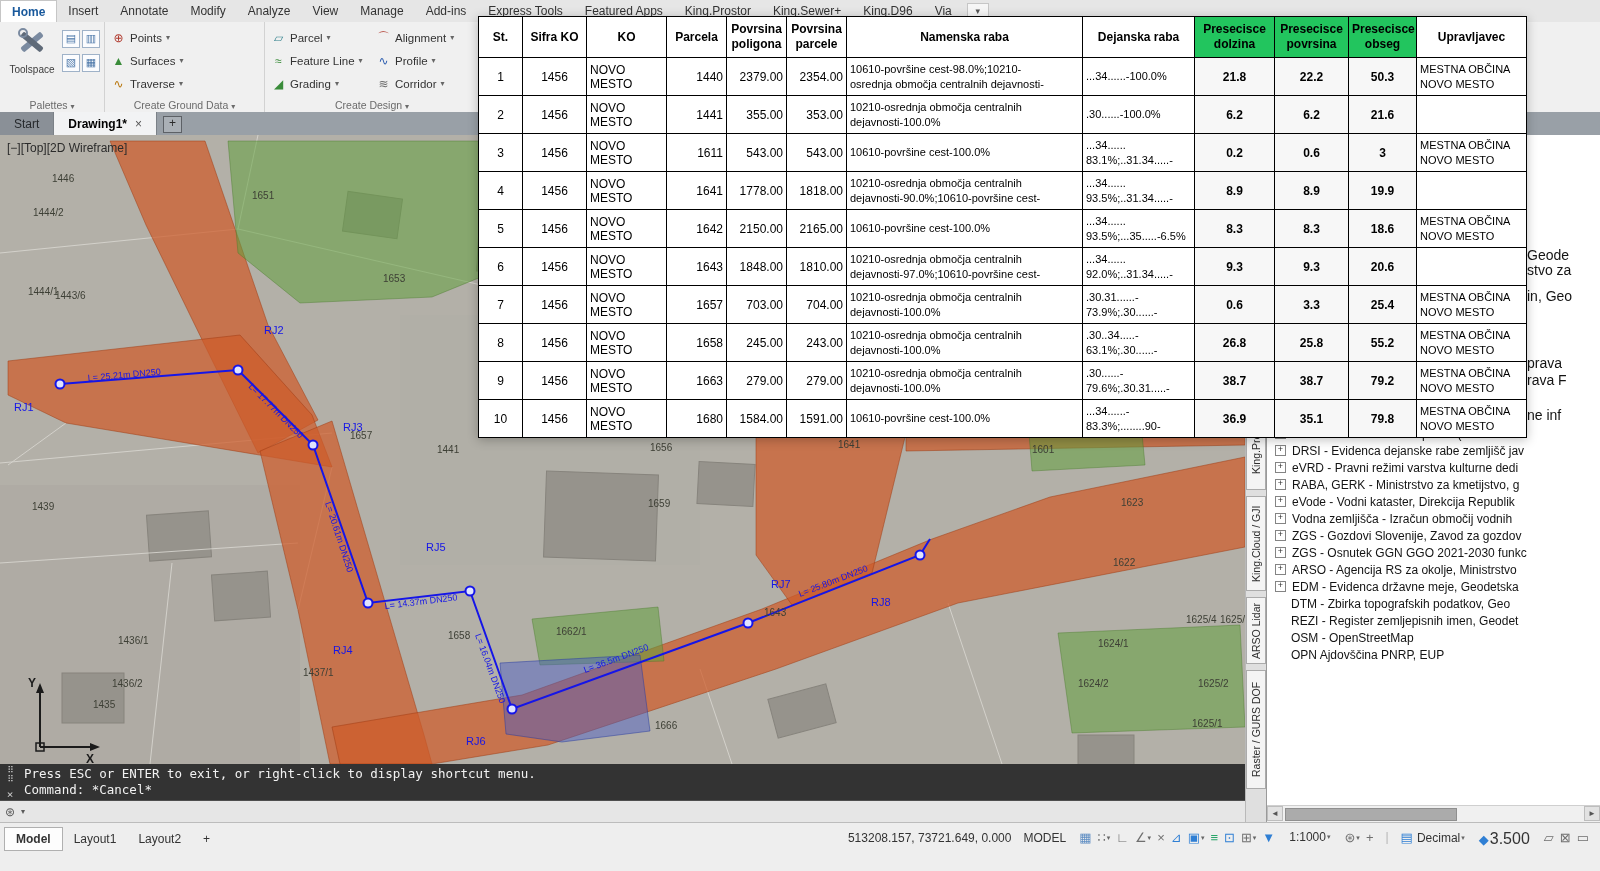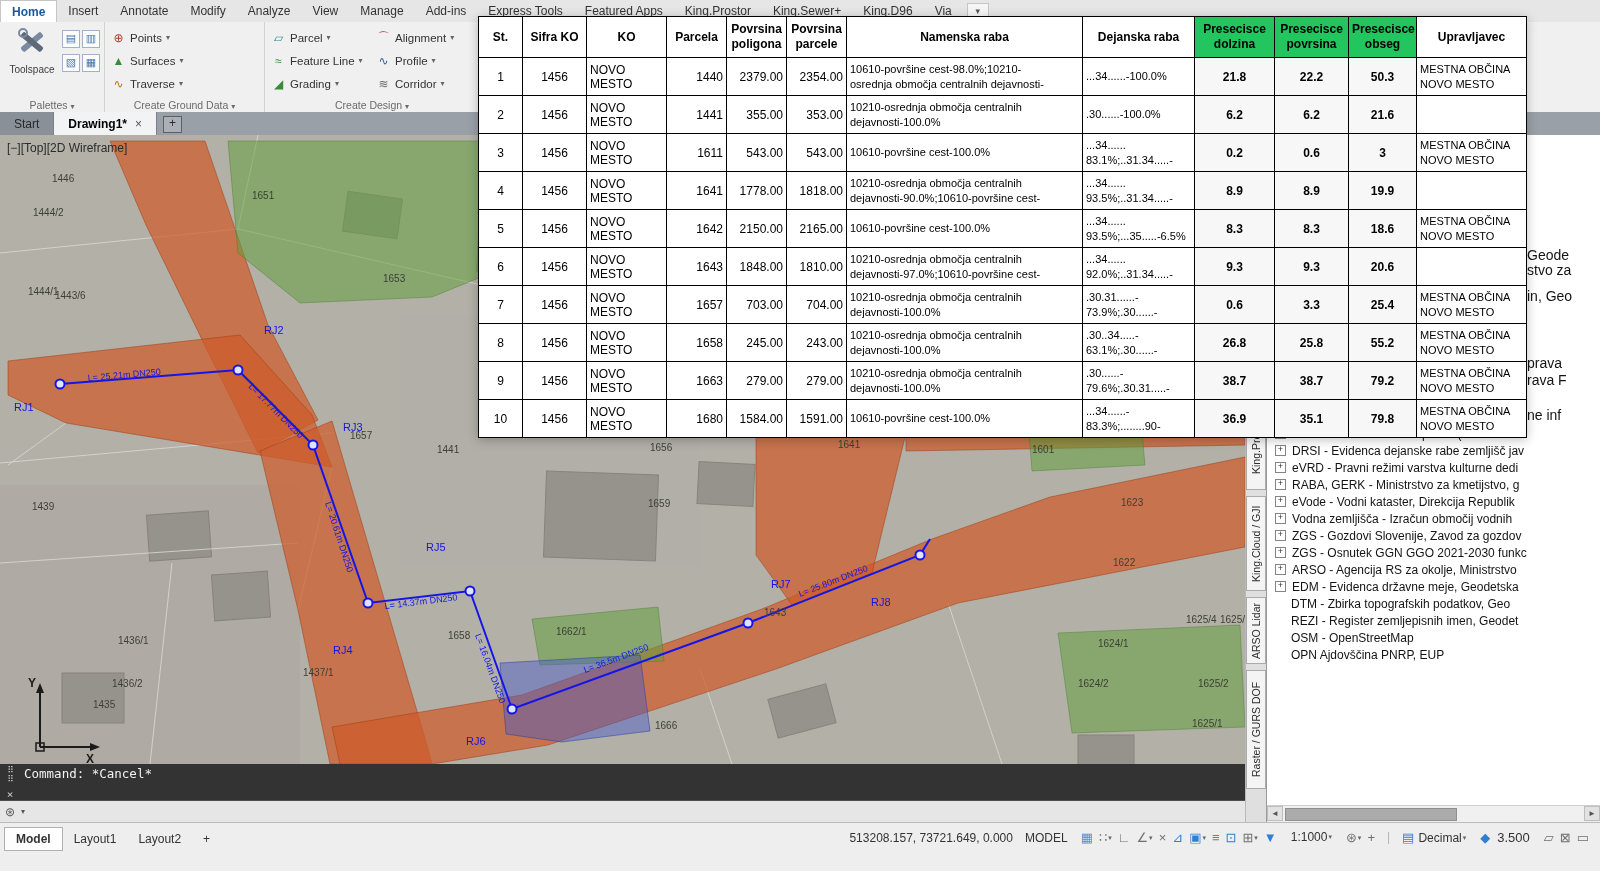--- a/index.html
+++ b/index.html
@@ -350,20 +350,21 @@
           </g>
       </svg>
     </div>
 
     <div id="cmdline">
       <div id="cmd-history">
         <div id="cmd-gutter">
           <span class="grip">⠿<br>⠿</span>
           <span class="closex">×</span>
         </div>
+        <div class="cline">Press ESC or ENTER to exit, or right-click to display shortcut menu.</div>
         <div class="cline">Command: *Cancel*</div>
       </div>
       <div id="cmd-input">
         <span class="cust">⊛</span>
         <span class="caret">▾</span>
       </div>
     </div>
 
     <div id="side-strip">
         <div class="vtab" style="top: 275px; height: 80px;">King.Prost</div>
@@ -506,21 +507,21 @@
         </span>
       </div>
     <div class="sb-sep">|</div>
     <div class="sb-ic">
       <span id="units-glyph" style="color: rgb(47, 127, 212);">▤</span>
       <span style="font-size:12px;color:#333;margin-left:3px;">Decimal</span>
       <span class="sb-caret">▾</span>
     </div>
     <div class="sb-ic">
       <span id="elev-glyph" style="color: rgb(47, 127, 212);">◆</span>
-      <span style="font-size:13px;color:#333;margin-left:6px;">3.500</span>
+      <span style="font-size:16px;color:#333;margin-left:0;">3.500</span>
     </div>
     <div id="sb-icons-tail">
         <span class="sb-ic">
           <span style="color: rgb(111, 111, 111);">▱</span>
         </span>
         <span class="sb-ic">
           <span style="color: rgb(111, 111, 111);">⊠</span>
         </span>
         <span class="sb-ic">
           <span style="color: rgb(111, 111, 111);">▭</span>

